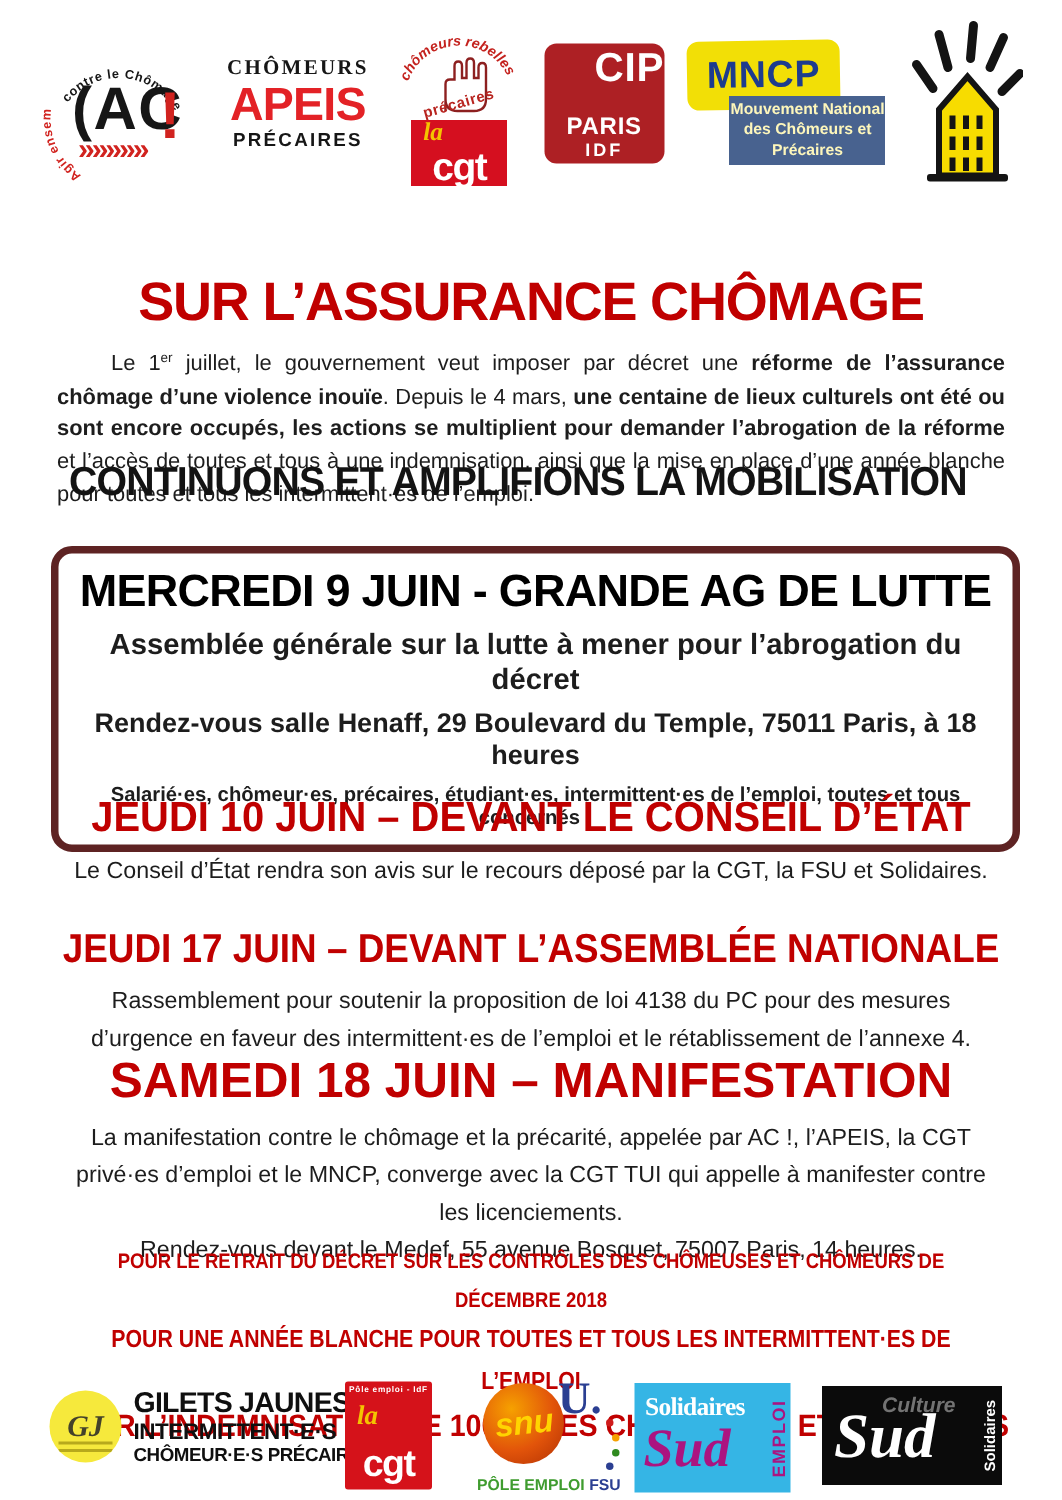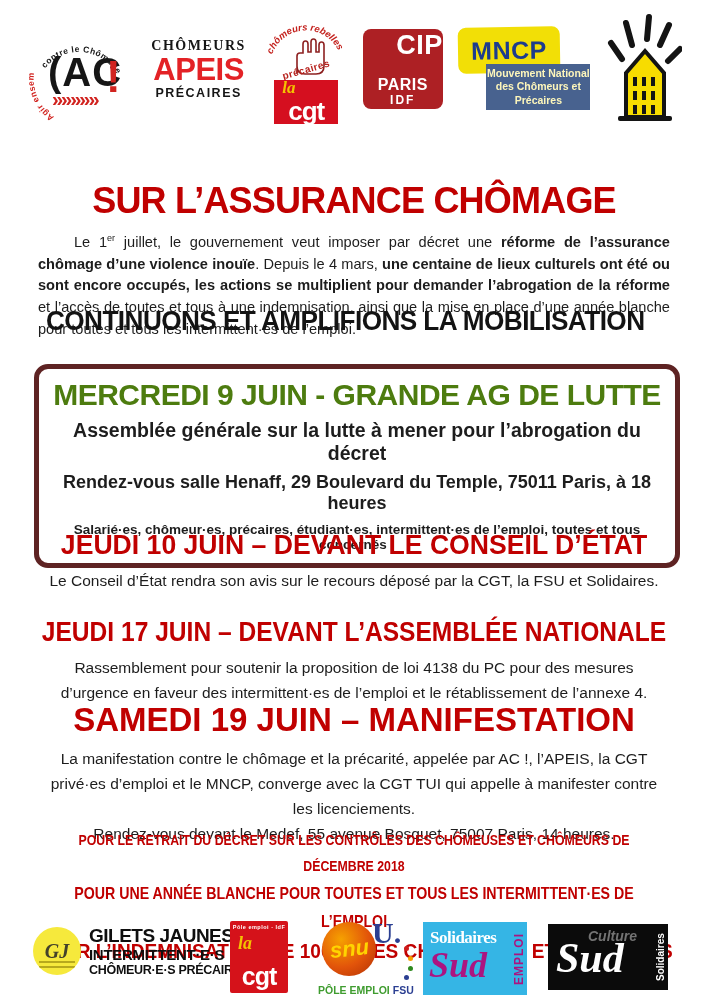--- a/index.html
+++ b/index.html
@@ -68,21 +68,21 @@
   .intro b{font-weight:bold;}
   .intro sup{font-size:9px;}
 
   
   .mobil{top:306px;left:46px;position:absolute;color:#131313;font-weight:bold;
          font-size:27px;letter-spacing:-.6px;transform:scaleX(.97);transform-origin:left center;}
 
   
   .ag-box{position:absolute;top:364px;left:34px;width:628px;border:5px solid #5e2323;border-radius:14px;
           background:#fff;text-align:center;padding:9px 4px 11px;}
-  .ag-title{color:#4d7c0f;font-weight:bold;font-size:30px;letter-spacing:-.5px;line-height:34px;}
+  .ag-title{color:#000000;font-weight:bold;font-size:30px;letter-spacing:-.5px;line-height:34px;}
   .ag-l1{font-weight:bold;font-size:19.5px;margin-top:7px;}
   .ag-l2{font-weight:bold;font-size:18px;margin-top:7px;}
   .ag-l3{font-weight:bold;font-size:13.5px;margin-top:8px;}
 
   
   .event{position:absolute;left:0;right:0;text-align:center;}
   .event h3{margin:0 0 7px;color:#c00000;font-weight:bold;}
   .ev1{top:529px;}  .ev1 h3{font-size:28px;transform:scaleX(.95);}
   .ev2{top:617px;}  .ev2 h3{font-size:27px;transform:scaleX(.91);}
   .ev3{top:701px;}  .ev3 h3{font-size:33px;}
@@ -255,21 +255,21 @@
     <h3>JEUDI 10 JUIN – DEVANT LE CONSEIL D’ÉTAT</h3>
     <div class="line">Le Conseil d’État rendra son avis sur le recours déposé par la CGT, la FSU et Solidaires.</div>
   </section>
 
   <section class="event ev2">
     <h3>JEUDI 17 JUIN – DEVANT L’ASSEMBLÉE NATIONALE</h3>
     <div class="line">Rassemblement pour soutenir la proposition de loi 4138 du PC pour des mesures d’urgence en faveur des intermittent·es de l’emploi et le rétablissement de l’annexe 4.</div>
   </section>
 
   <section class="event ev3">
-    <h3>SAMEDI 19 JUIN – MANIFESTATION</h3>
+    <h3>SAMEDI 18 JUIN – MANIFESTATION</h3>
     <div class="line">La manifestation contre le chômage et la précarité, appelée par AC !, l’APEIS, la CGT privé·es d’emploi et le MNCP, converge avec la CGT TUI qui appelle à manifester contre les licenciements.</div>
     <div class="line">Rendez-vous devant le Medef, 55 avenue Bosquet, 75007 Paris, 14 heures.</div>
   </section>
 
   <div class="slogans">
     <div class="slogan1">POUR LE RETRAIT DU DÉCRET SUR LES CONTRÔLES DES CHÔMEUSES ET CHÔMEURS DE DÉCEMBRE 2018</div>
     <div class="slogan2">POUR UNE ANNÉE BLANCHE POUR TOUTES ET TOUS LES INTERMITTENT·ES DE L’EMPLOI</div>
     <div class="slogan3">POUR L’INDEMNISATION DE 100 % DES CHÔMEUSES ET CHÔMEURS</div>
   </div>
 

